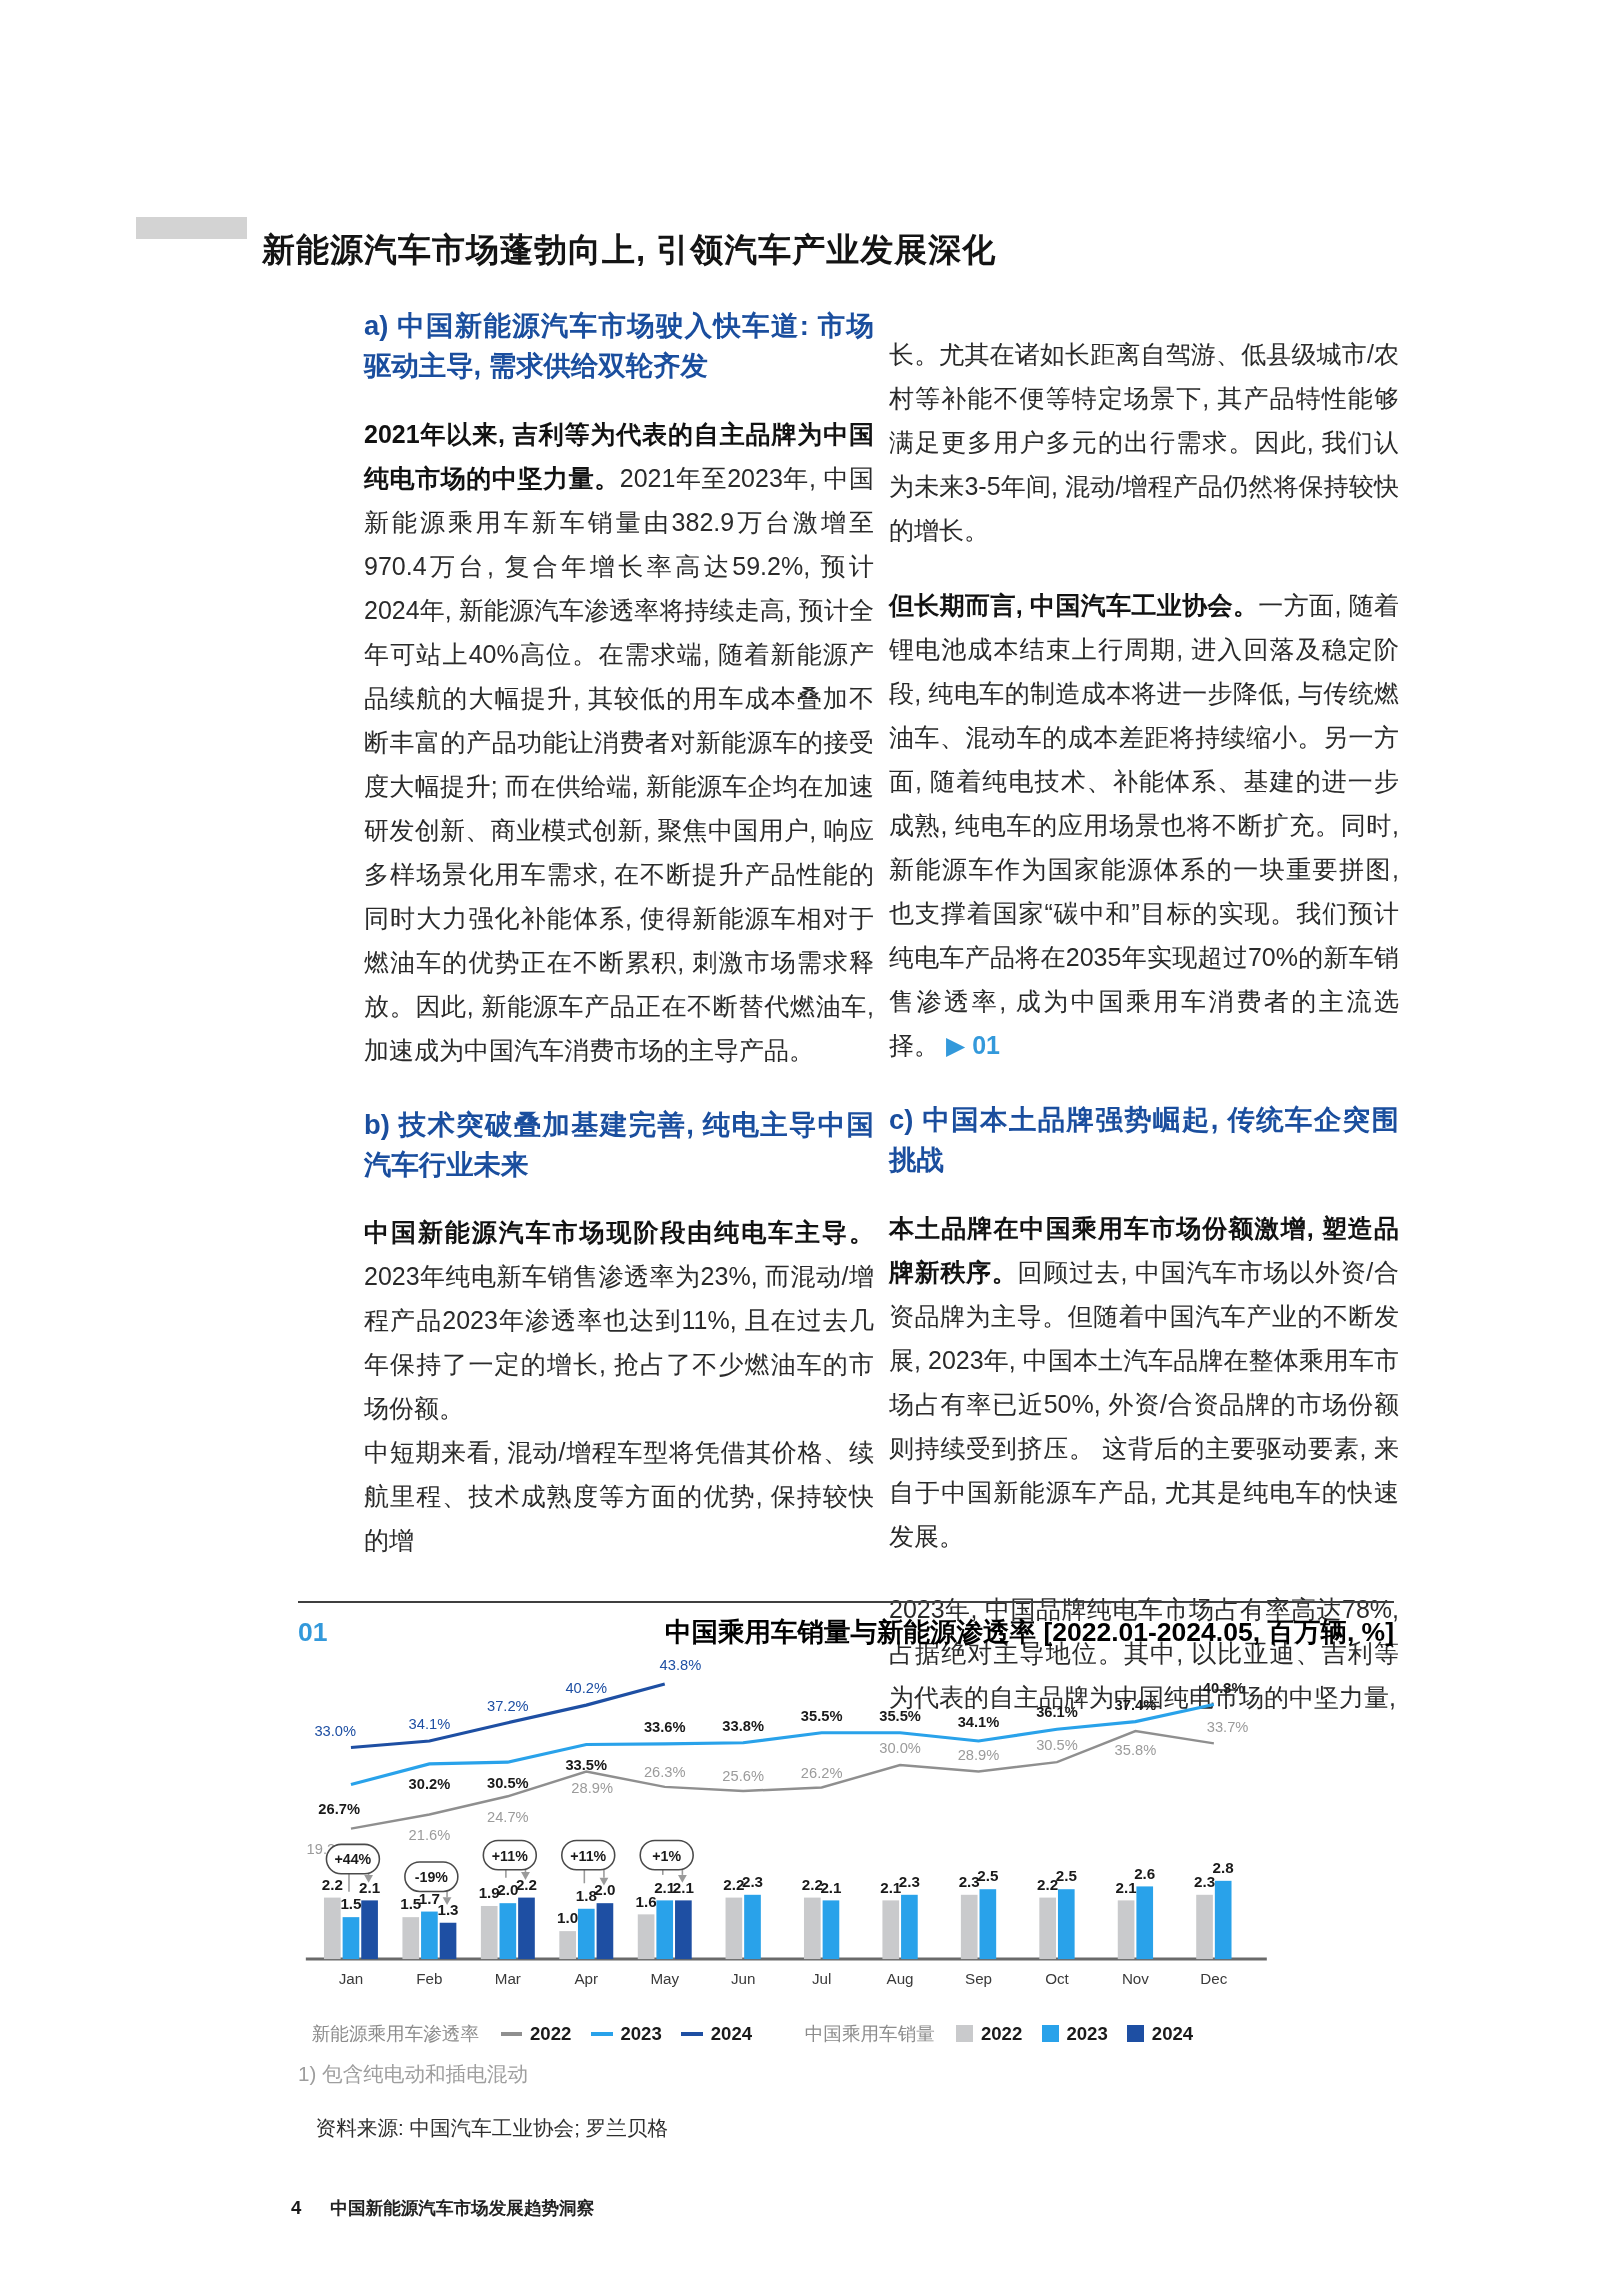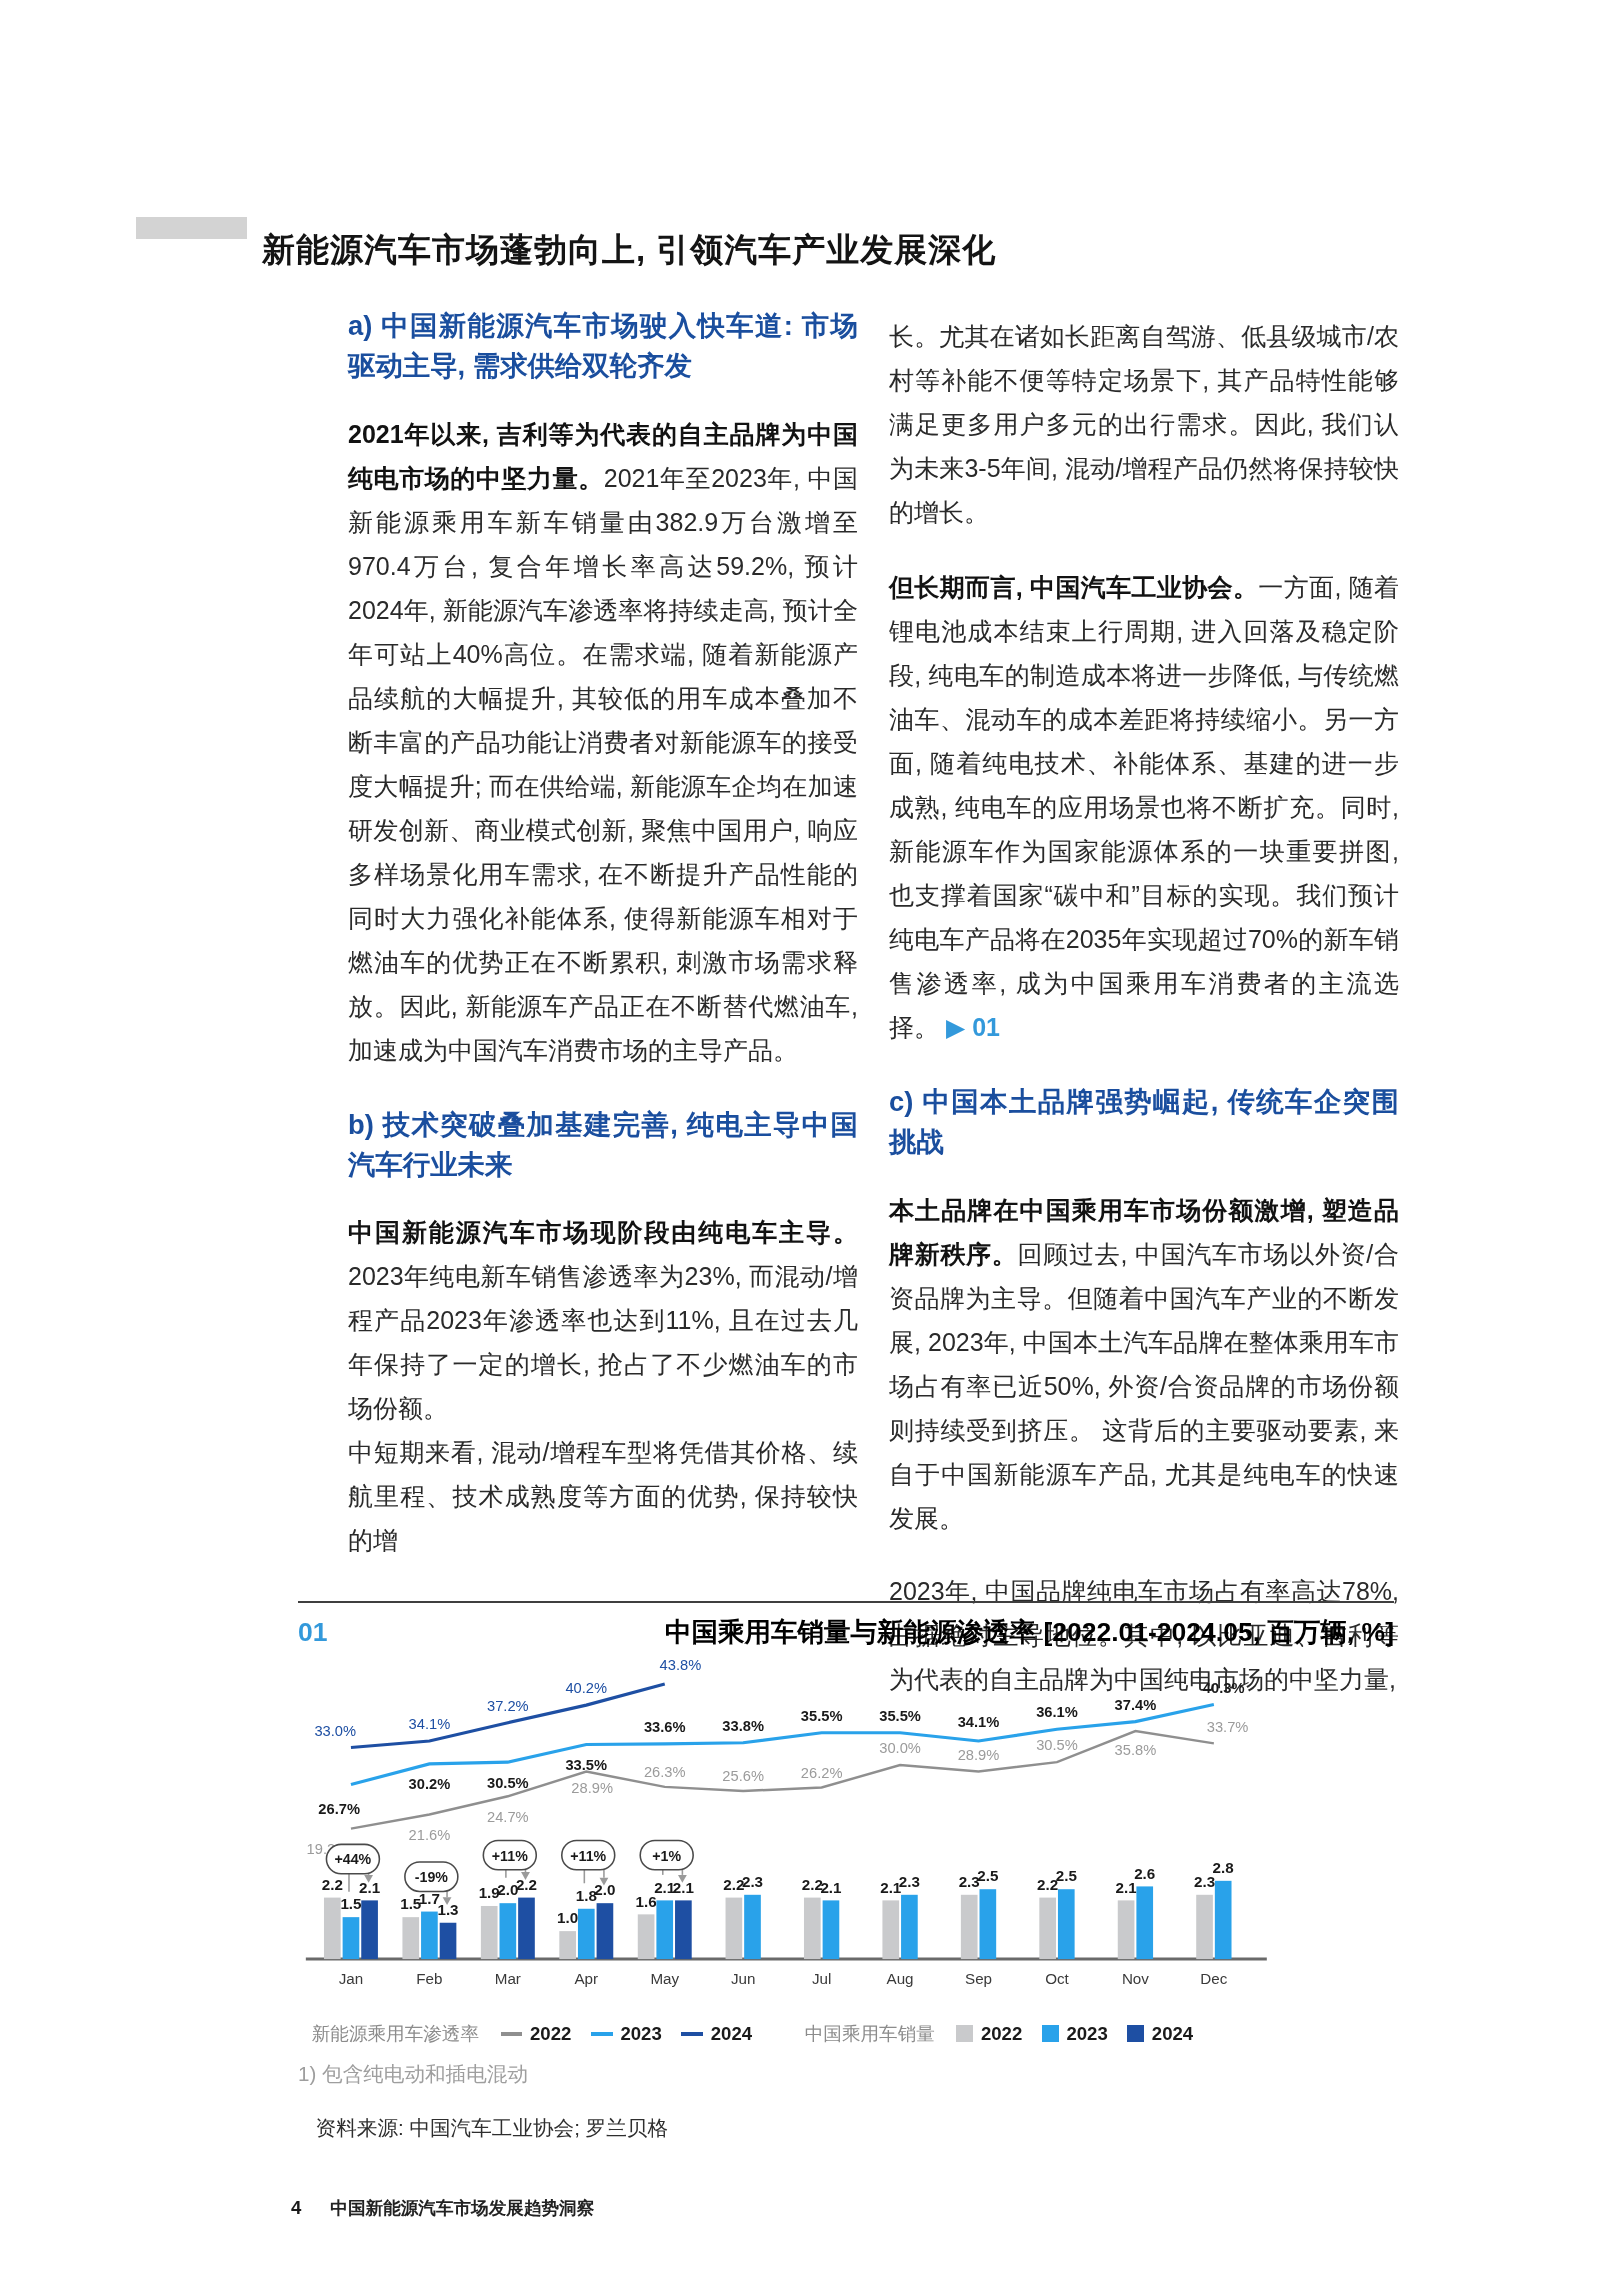--- a/index.html
+++ b/index.html
@@ -1,22 +1,22 @@
 <!DOCTYPE html>
 <html><head>
 <meta charset="utf-8">
 <style>
   html,body{margin:0;padding:0;background:#888;}
   .page{position:relative;width:1621px;height:2293px;background:#ffffff;overflow:hidden;
         font-family:"Liberation Sans","DejaVu Sans",sans-serif;color:#2a2a2a;}
   .deco-bar{position:absolute;left:136px;top:217px;width:111px;height:21.6px;background:#d3d3d3;}
   .page-title{position:absolute;left:262px;top:206px;font-size:33px;font-weight:700;color:#141414;letter-spacing:1px;white-space:nowrap;}
   .col{position:absolute;width:510px;}
-  .col-left{left:348px;top:306px;}
-  .col-right{left:889px;top:314px;}
+  .col-left{left:364px;top:306px;}
+  .col-right{left:889px;top:332px;}
   h3.sec{font-size:27.4px;line-height:40px;color:#1a4e9e;font-weight:700;margin:0 0 25.5px 0;text-align:justify;}
   p.body{font-size:25px;line-height:44px;margin:0 0 33px 0;text-align:justify;color:#2a2a2a;}
   p.body.tight{margin:0;}
   b.lead{color:#121212;font-weight:700;}
   .figref{color:#3399db;font-weight:700;white-space:nowrap;}
   .figure{position:absolute;left:298px;top:1601px;width:1096px;}
   .fig-rule{border-top:2.5px solid #3f3f3f;height:0;}
   .fig-head{display:flex;align-items:baseline;margin-top:10.8px;font-size:26.5px;font-weight:700;justify-content:space-between;}
   .fig-num{color:#3399db;width:38px;flex:0 0 38px;}
   .fig-title{color:#000000;}

